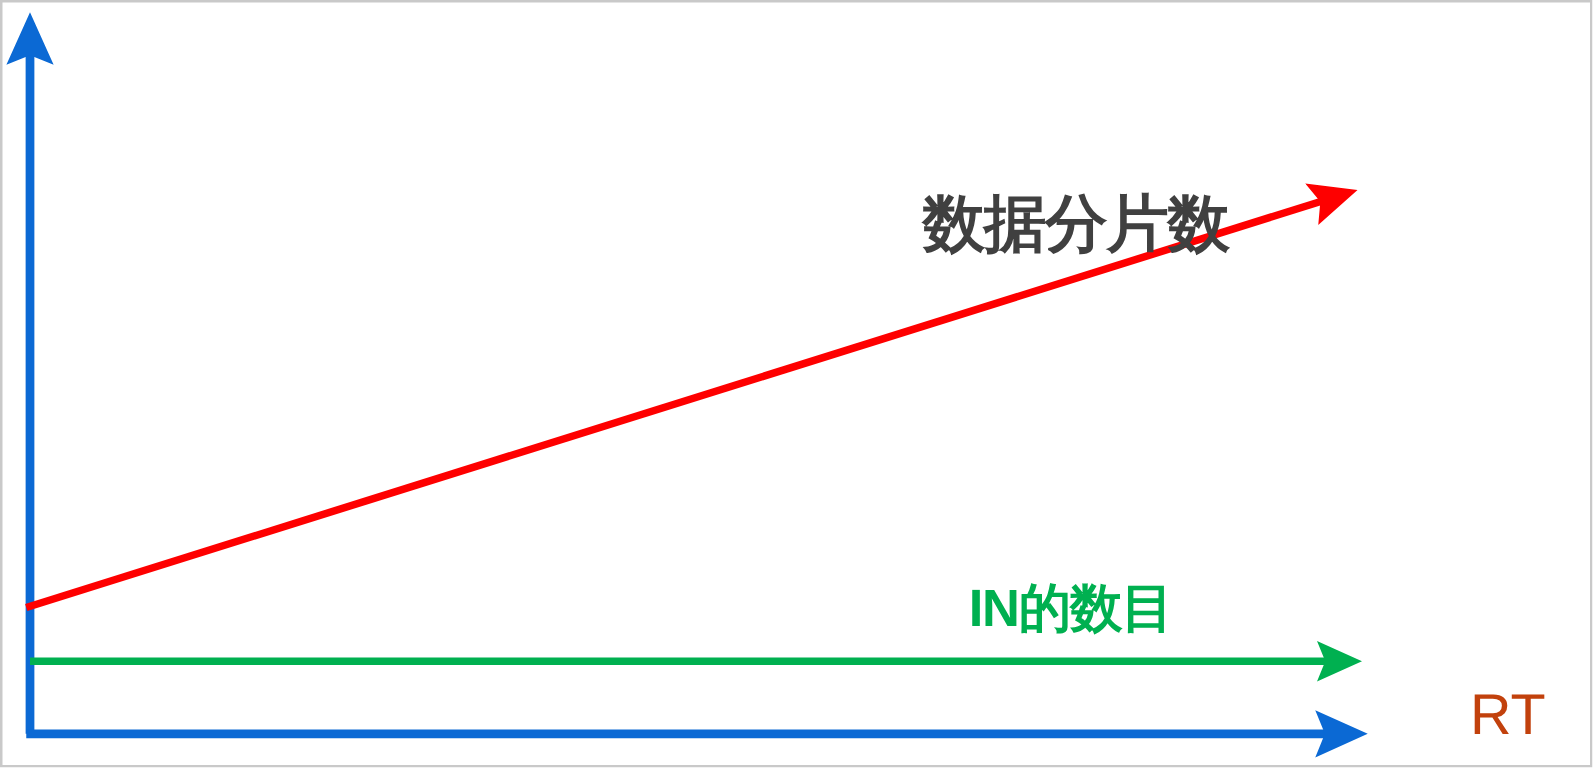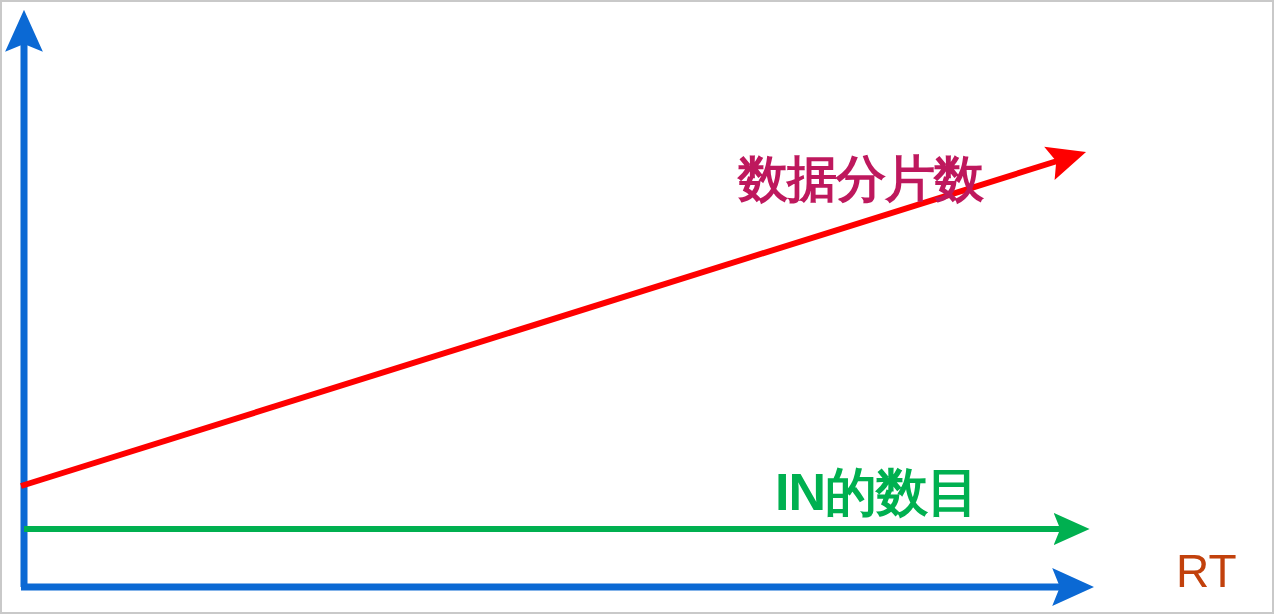--- a/index.html
+++ b/index.html
@@ -29,26 +29,26 @@
     white-space: nowrap;
     line-height: 1;
     font-family: "Liberation Sans", sans-serif;
   }
   #label-red {
     left: 736px;
     top: 152px;
     font-size: 50px;
     font-weight: bold;
     letter-spacing: -1px;
-    color: #be185d;
+    color: #404040;
   }
   #label-green {
     left: 773px;
     top: 464px;
-    font-size: 52px;
+    font-size: 42px;
     font-weight: bold;
     letter-spacing: -1px;
     color: #00b050;
   }
   #label-xaxis {
     left: 1174px;
     top: 546px;
     font-size: 46px;
     font-weight: normal;
     color: #c2410c;

